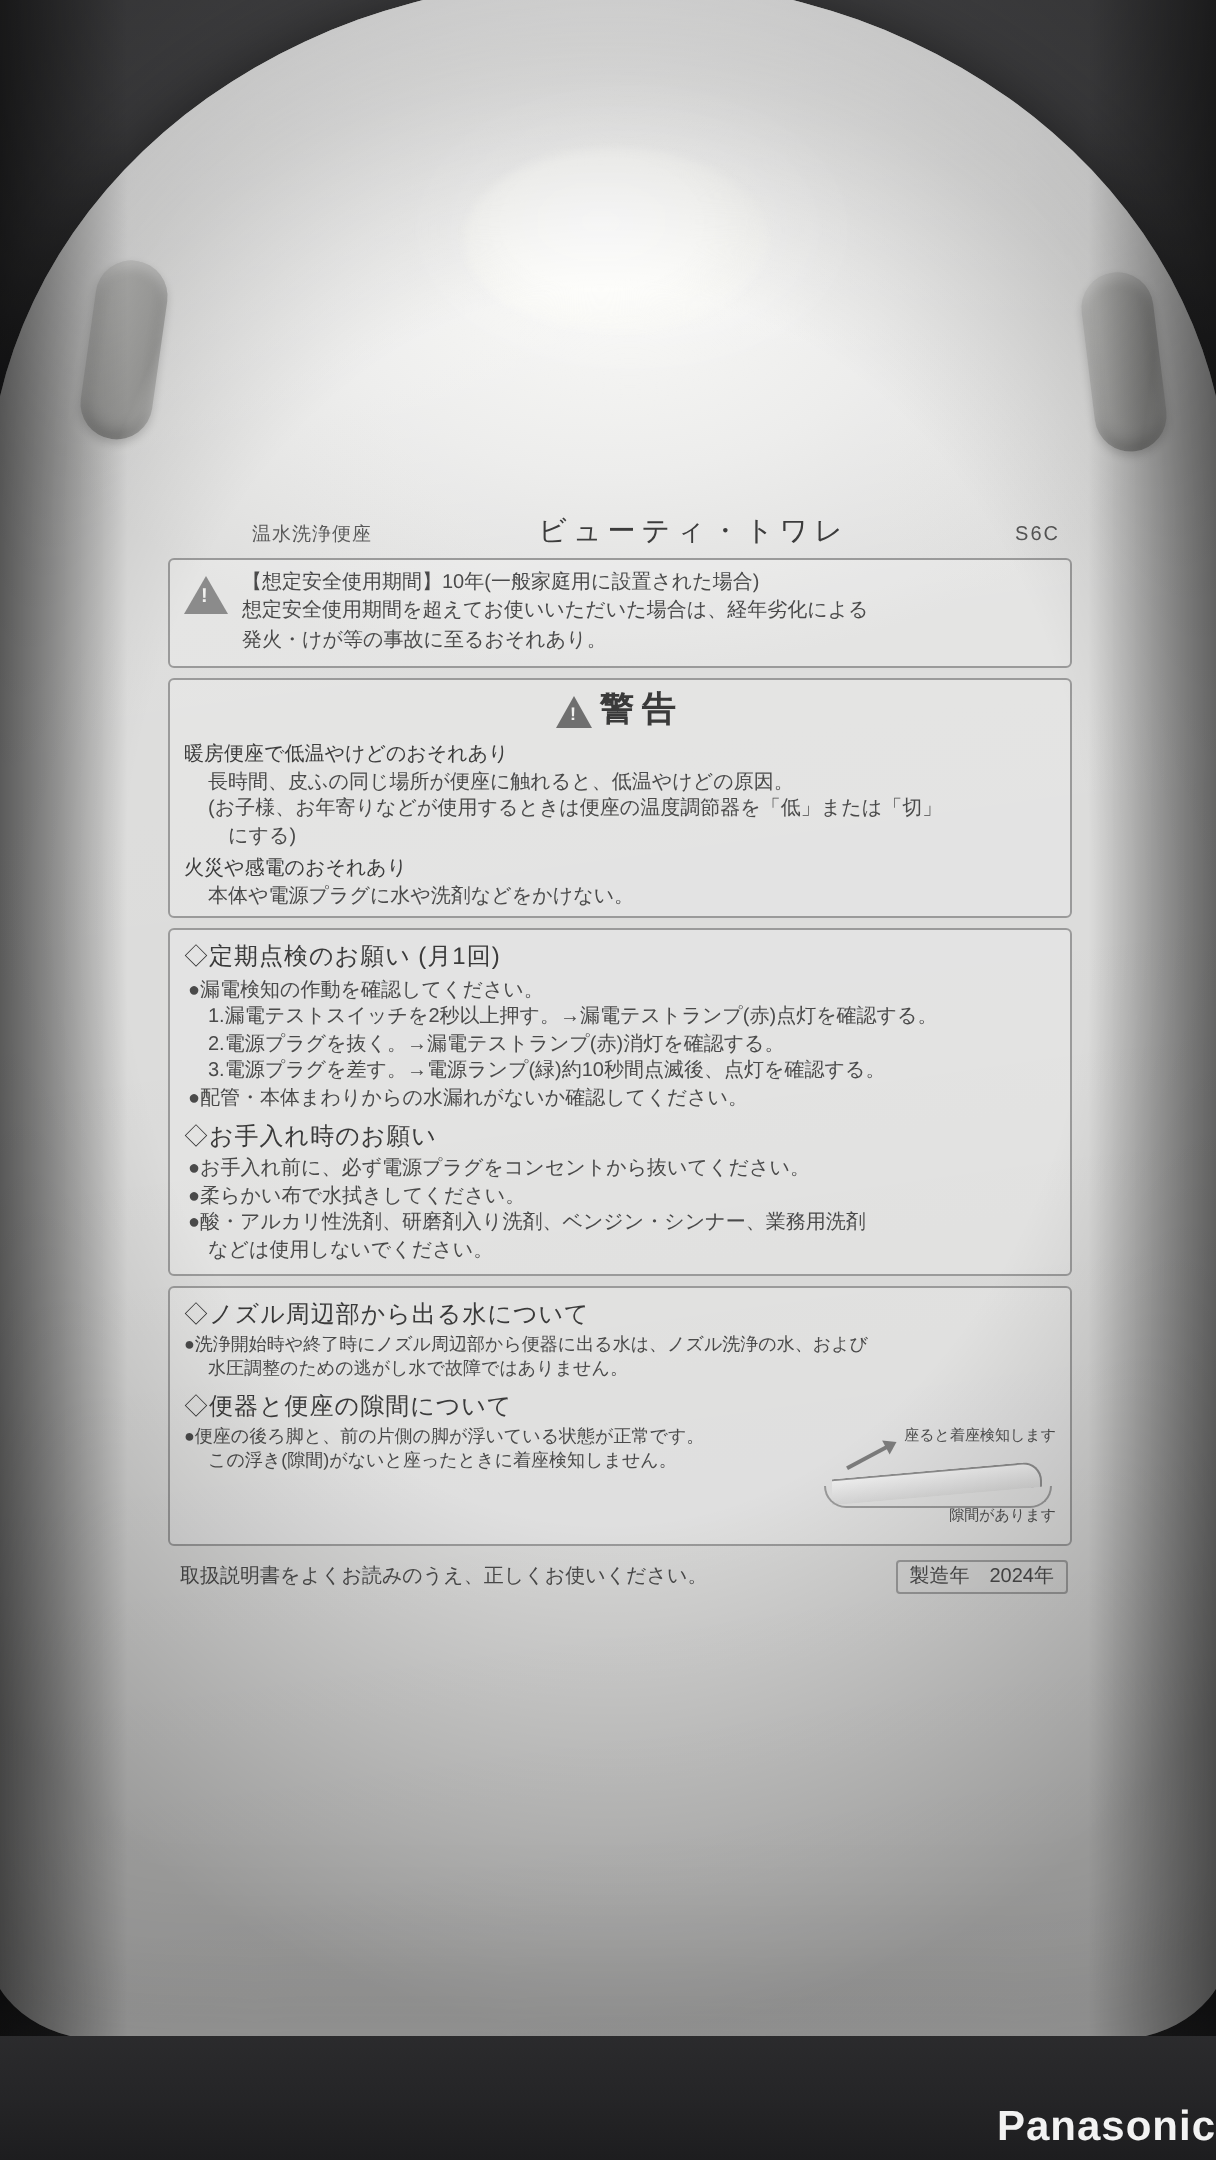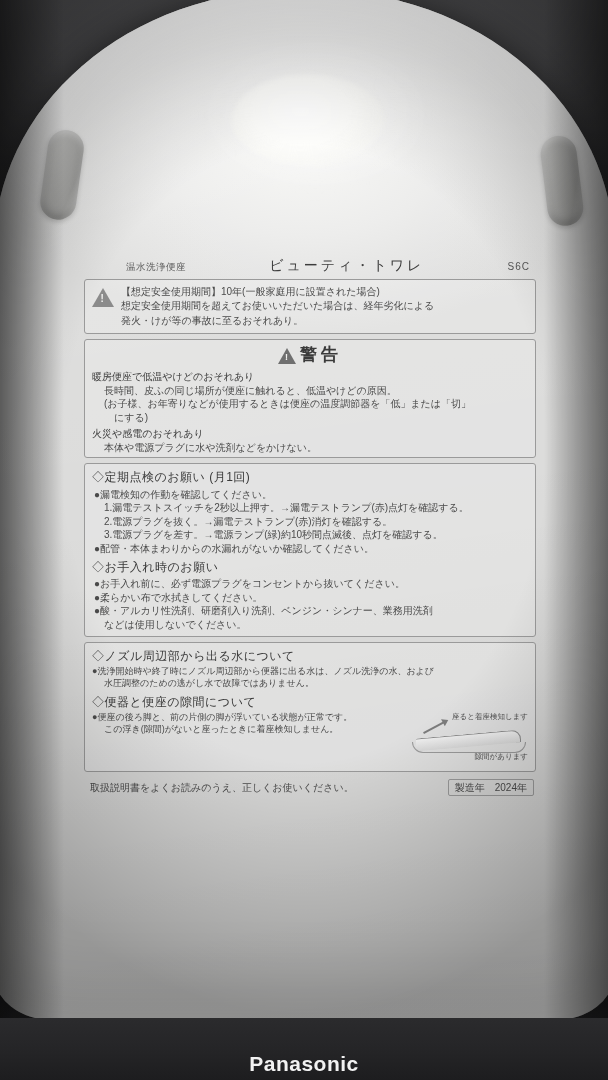--- a/index.html
+++ b/index.html
@@ -253,21 +253,21 @@
     position: absolute;
     left: 0; bottom: 0;
     width: 608px;
     height: 62px;
     background: linear-gradient(180deg, #2b2b2d 0%, #252527 50%, #1d1d1f 100%);
   }
   .brand {
     position: absolute;
     left: 0; bottom: 4px;
     width: 608px;
-    text-align: center;
+    text-align: right;
     color: #f2f2f2;
     font-size: 21px;
     font-weight: bold;
     letter-spacing: 0.5px;
     font-family: "Liberation Sans", sans-serif;
   }
   .shadow-left {
     position: absolute;
     left: 0; top: 0; width: 64px; height: 1080px;
     background: linear-gradient(90deg, rgba(0,0,0,0.55) 0%, rgba(0,0,0,0) 100%);

